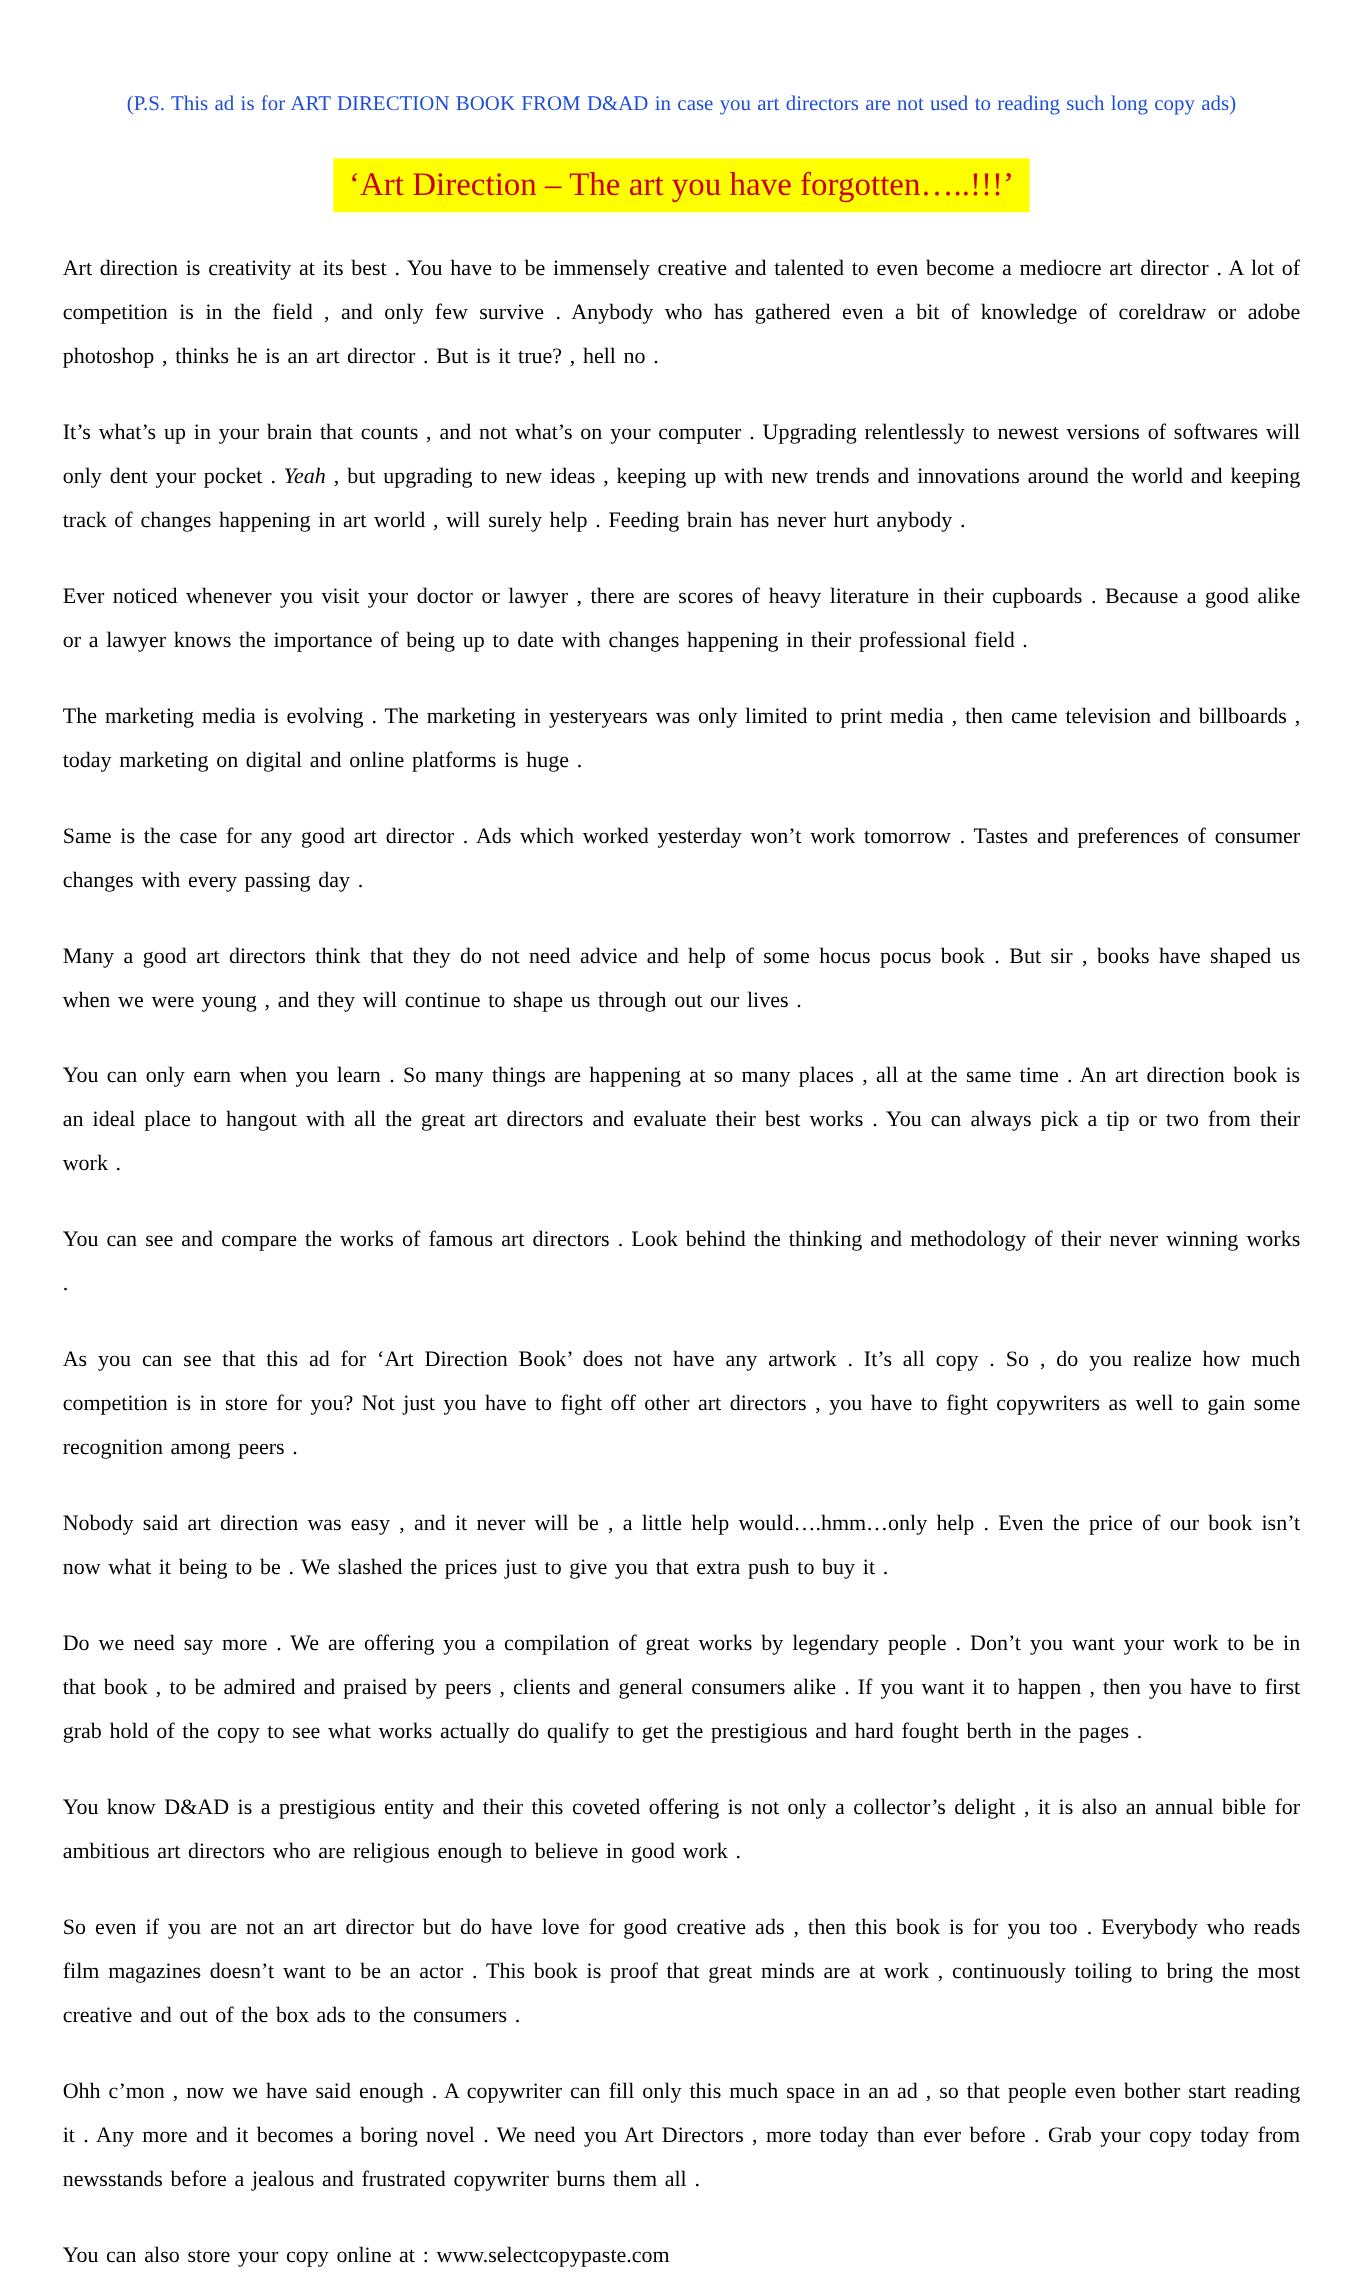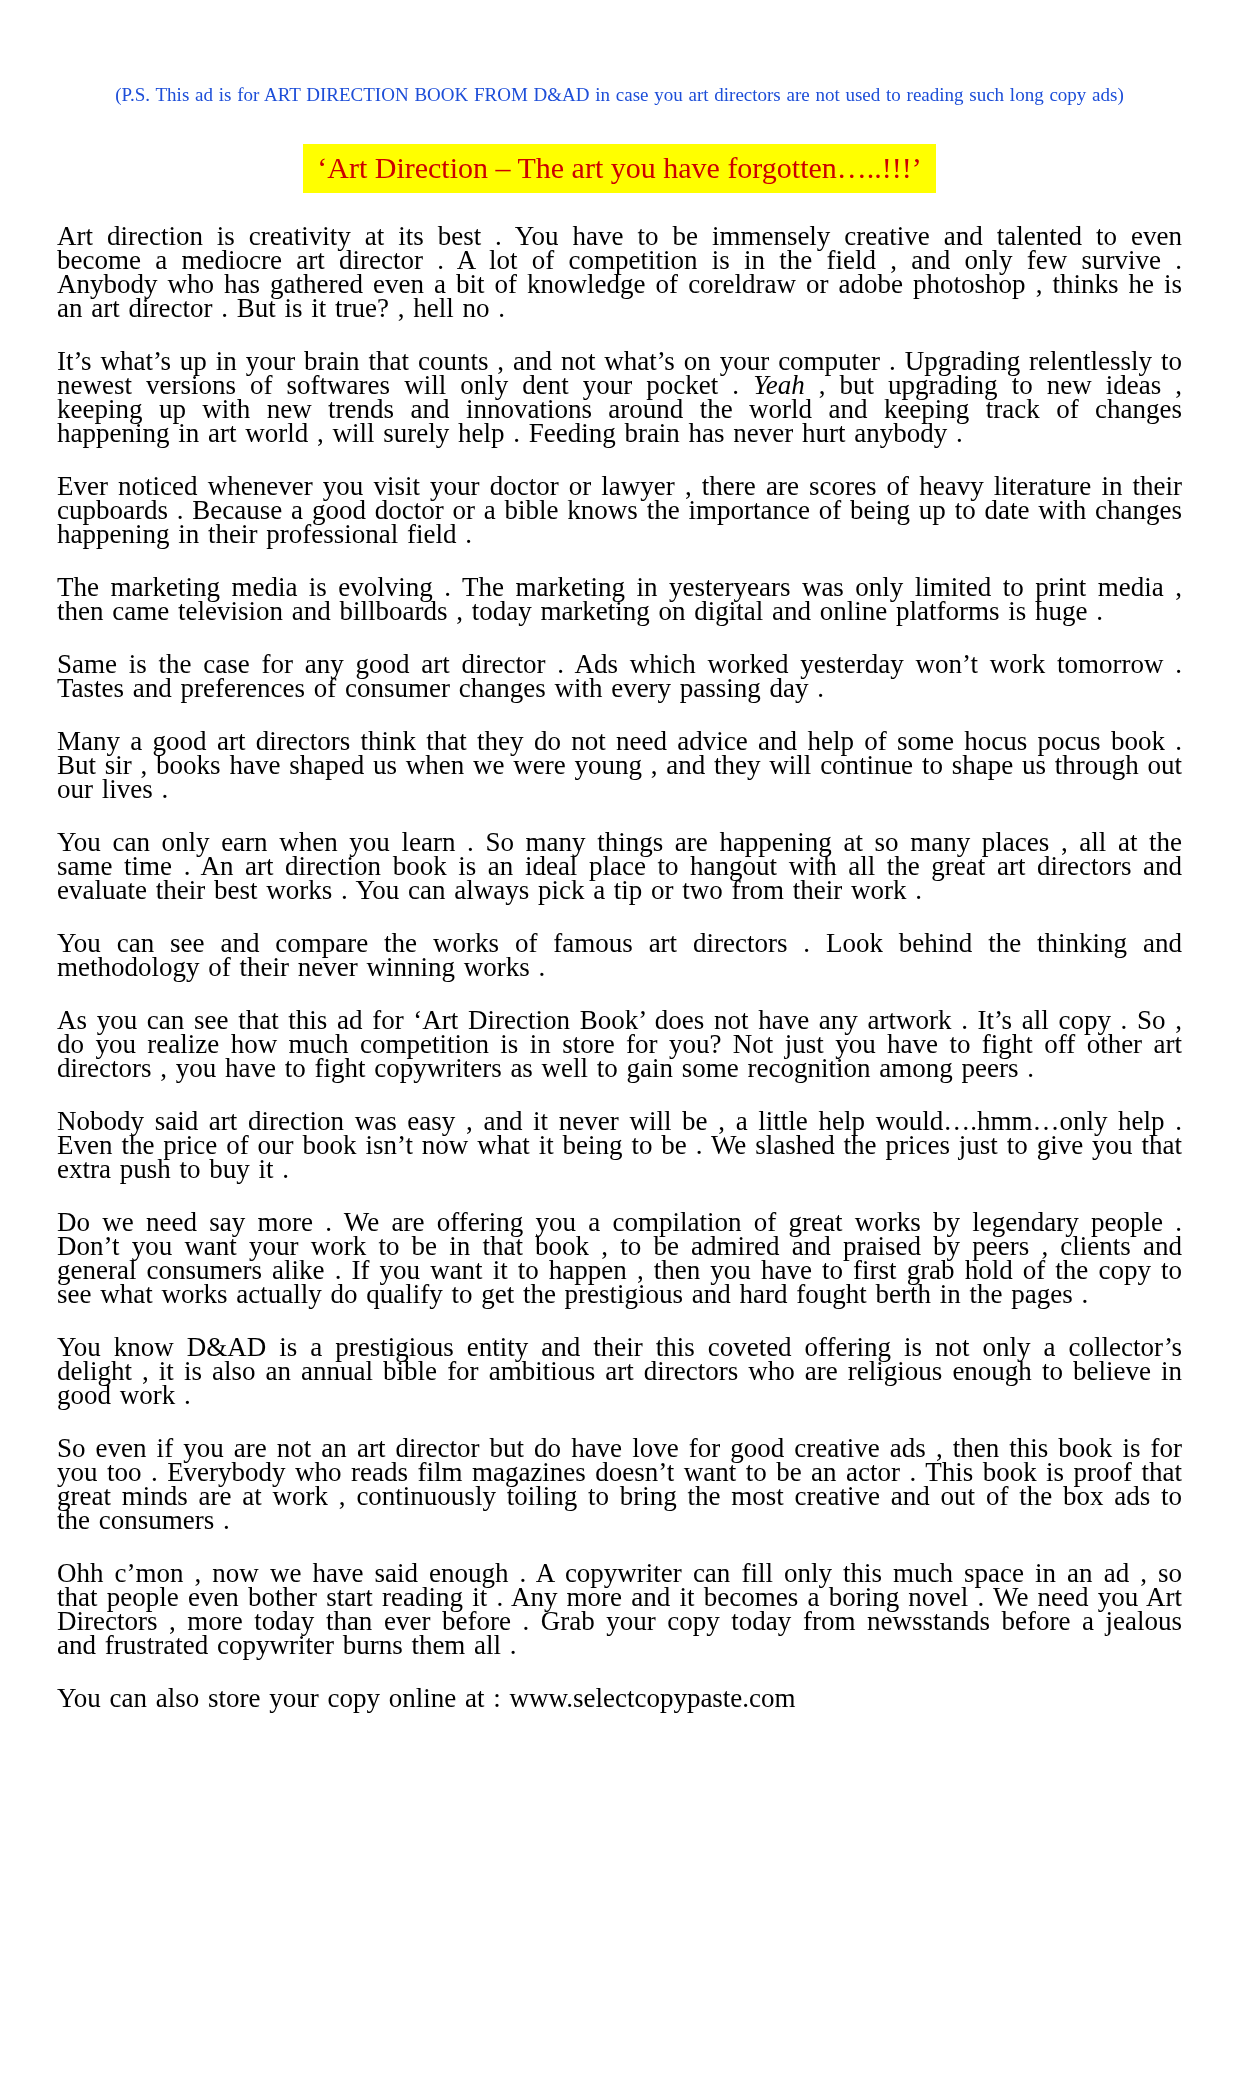--- a/index.html
+++ b/index.html
@@ -35,22 +35,22 @@
     color: #CC0000;
     font-size: 30px;
     line-height: 37px;
     padding: 5px 14px 7px 14px;
   }
   .content {
     margin-top: 31px;
   }
   .content p {
     margin: 0 0 29px 0;
-    font-size: 27px;
-    line-height: 24px;
+    font-size: 20px;
+    line-height: 40px;
     text-align: justify;
     word-spacing: 2px;
     font-family: Liberation Serif, serif;
   }
   .content p.single-line {
     text-align: left;
   }
   .content .ital {
     font-style: italic;
   }
@@ -62,21 +62,21 @@
 
   <div class="ps-note">(P.S. This ad is for ART DIRECTION BOOK FROM D&amp;AD in case you art directors are not used to reading such long copy ads)</div>
 
   <div class="title-row">
     <span class="title-highlight">‘Art Direction – The art you have forgotten…..!!!’</span>
   </div>
 
   <div class="content">
     <p>Art direction is creativity at its best . You have to be immensely creative and talented to even become a mediocre art director . A lot of competition is in the field , and only few survive . Anybody who has gathered even a bit of knowledge of coreldraw or adobe photoshop , thinks he is an art director . But is it true? , hell no .</p>
     <p><span>It’s what’s up in your brain that counts , and not what’s on your computer . Upgrading relentlessly to newest versions of softwares will only dent your pocket . </span><span class="ital">Yeah</span><span> , but upgrading to new ideas , keeping up with new trends and innovations around the world and keeping track of changes happening in art world , will surely help . Feeding brain has never hurt anybody .</span></p>
-    <p>Ever noticed whenever you visit your doctor or lawyer , there are scores of heavy literature in their cupboards . Because a good doctor or a bible knows the importance of being up to date with changes happening in their professional field .</p>
+    <p>Ever noticed whenever you visit your doctor or lawyer , there are scores of heavy literature in their cupboards . Because a good alike or a lawyer knows the importance of being up to date with changes happening in their professional field .</p>
     <p>The marketing media is evolving . The marketing in yesteryears was only limited to print media , then came television and billboards , today marketing on digital and online platforms is huge .</p>
     <p>Same is the case for any good art director . Ads which worked yesterday won’t work tomorrow . Tastes and preferences of consumer changes with every passing day .</p>
     <p>Many a good art directors think that they do not need advice and help of some hocus pocus book . But sir , books have shaped us when we were young , and they will continue to shape us through out our lives .</p>
     <p>You can only earn when you learn . So many things are happening at so many places  , all at the same time . An art direction book is an ideal place to hangout with all the great art directors and evaluate their best works . You can always pick a tip or two from their work .</p>
     <p>You can see and compare the works of famous art directors . Look behind the thinking and methodology of their never winning works .</p>
     <p>As you can see that this ad for ‘Art Direction Book’ does not have any artwork . It’s all copy . So , do you realize how much competition is in store for you? Not just you have to fight off other art directors , you have to fight copywriters as well to gain some recognition among peers .</p>
     <p>Nobody said art direction was easy , and it never will be , a little help would….hmm…only help . Even the price of our book isn’t now what it being to be . We slashed the prices just to give you that extra push to buy it .</p>
     <p>Do we need say more . We are offering you a compilation of great works by legendary people . Don’t you want your work to be in that book , to be admired and praised by peers , clients and general consumers alike . If you want it to happen , then you have to first grab hold of the copy to see what works actually do qualify to get the prestigious and hard fought berth in the pages .</p>
     <p>You know D&amp;AD is a prestigious entity and their this coveted offering is not only a collector’s delight , it is also an annual bible for ambitious art directors who are religious enough to believe in good work .</p>
     <p>So even if you are not an art director but do have love for good creative ads , then this book is for you too . Everybody who reads film magazines doesn’t want to be an actor .  This book is proof that great minds are at work , continuously toiling to bring the most creative and out of the box ads to the consumers .</p>

